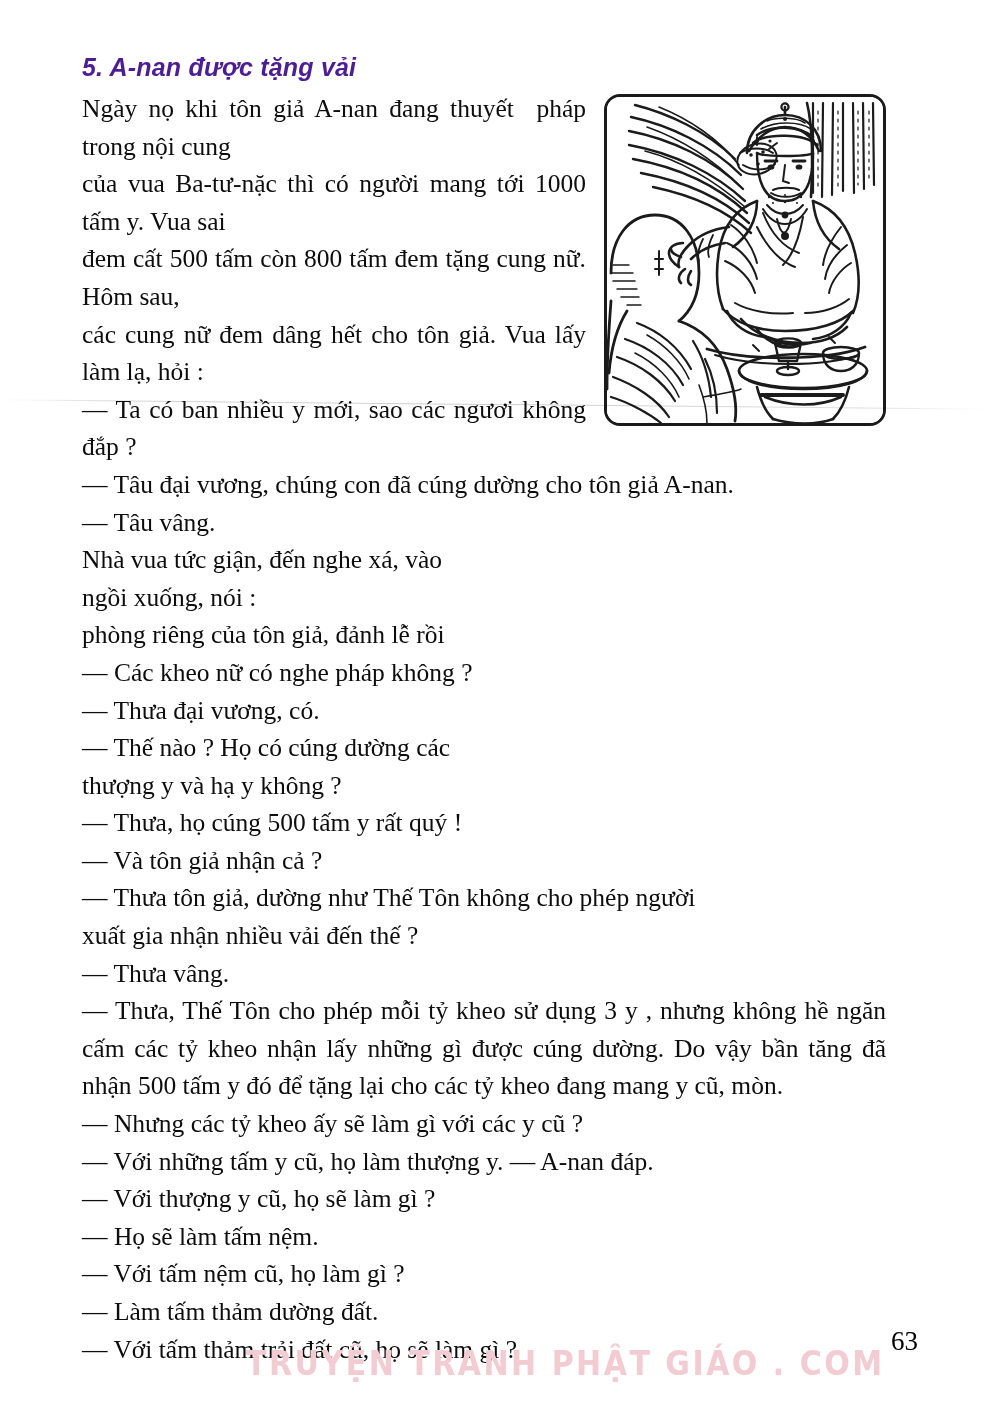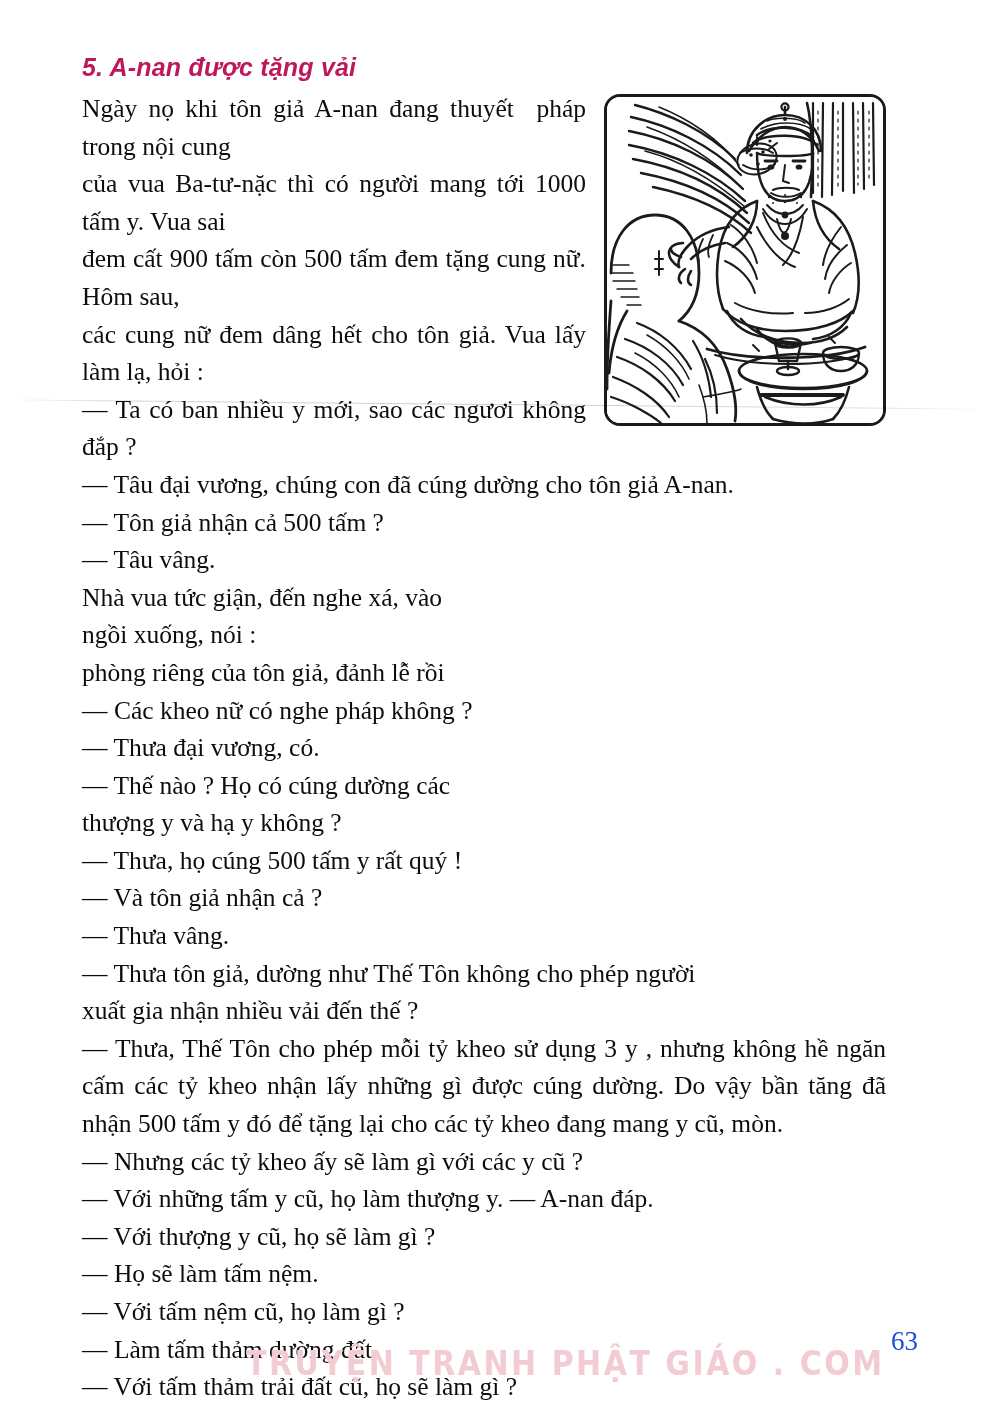--- a/index.html
+++ b/index.html
@@ -23,21 +23,21 @@
     top: 52px;
     width: 804px;
   }
 
   .story-title {
     font-family: "Liberation Sans", sans-serif;
     font-weight: bold;
     font-style: italic;
     font-size: 25px;
     letter-spacing: 0.2px;
-    color: #be185d;
+    color: #4c1d95;
     margin: 0 0 8px 0;
     line-height: 1.2;
   }
 
   .body-text {
     font-family: "Liberation Serif", serif;
     font-size: 25.5px;
     line-height: 37.6px;
     color: #0d0d0d;
     text-align: justify;
@@ -80,21 +80,21 @@
   .gap-before { margin-top: 14px; display: block; }
 
   .it { }
 
   .footer-page-number {
     position: absolute;
     right: 74px;
     bottom: 46px;
     font-family: "Liberation Serif", serif;
     font-size: 27px;
-    color: #1d4ed8;
+    color: #000000;
   }
 
   .watermark {
     position: absolute;
     left: 246px;
     bottom: 20px;
     font-family: "DejaVu Sans", sans-serif;
     font-weight: bold;
     font-size: 30px;
     letter-spacing: 2.5px;
@@ -353,35 +353,32 @@
             </g>
 
             <path d="M96 300 C120 296 130 294 134 292" stroke-width="1.4"></path>
           </g>
         </svg>
       </figure>
 
       <span class="para">
         <span class="ln">Ngày nọ khi tôn giả A-nan đang thuyết  pháp trong nội cung</span>
         <span class="ln">của vua Ba-tư-nặc thì có người mang tới 1000 tấm y. Vua sai</span>
-        <span class="ln">đem cất 900 tấm còn 500 tấm đem tặng cung nữ. Hôm sau,</span>
+        <span class="ln">đem cất 500 tấm còn 800 tấm đem tặng cung nữ. Hôm sau,</span>
         <span class="ln">các cung nữ đem dâng hết cho tôn giả. Vua lấy làm lạ, hỏi :</span>
       </span>
 
       <span class="para">
         <span class="ln">— Ta có ban nhiều y mới, sao các ngươi không đắp ?</span>
       </span>
 
       <span class="para">
         <span class="ln">— Tâu đại vương, chúng con đã cúng dường cho tôn giả A-nan.</span>
       </span>
 
-      <span class="para">
-        <span class="ln">— Tôn giả nhận cả 500 tấm ?</span>
-      </span>
 
       <span class="para">
         <span class="ln">— Tâu vâng.</span>
       </span>
 
       <span class="para">
         <span class="ln">Nhà vua tức giận, đến nghe xá, vào</span>
         <span class="ln">ngồi xuống, nói :</span>
         <span class="ln">phòng riêng của tôn giả, đảnh lễ rồi</span>
       </span>
@@ -401,29 +398,29 @@
 
       <span class="para">
         <span class="ln">— Thưa, họ cúng 500 tấm y rất quý !</span>
       </span>
 
       <span class="para">
         <span class="ln">— Và tôn giả nhận cả ?</span>
       </span>
 
       <span class="para">
-        <span class="ln">— Thưa vâng.</span>
-      </span>
-
-      <span class="para">
         <span class="ln">— Thưa tôn giả, dường như Thế Tôn không cho phép người</span>
         <span class="ln">xuất gia nhận nhiều vải đến thế ?</span>
       </span>
 
       <span class="para">
+        <span class="ln">— Thưa vâng.</span>
+      </span>
+
+      <span class="para">
         <span>— Thưa, </span><span class="it">Thế Tôn cho phép mỗi tỷ kheo sử dụng 3 y , nhưng không hề ngăn cấm các tỷ kheo nhận lấy những gì được cúng dường</span><span>. Do vậy bần tăng đã nhận 500 tấm y đó để tặng lại cho các tỷ kheo đang mang y cũ, mòn.</span>
       </span>
 
       <span class="para gap-before">
         <span class="ln">— Nhưng các tỷ kheo ấy sẽ làm gì với các y cũ ?</span>
       </span>
 
       <span class="para">
         <span class="ln">— Với những tấm y cũ, họ làm thượng y. — A-nan đáp.</span>
       </span>

